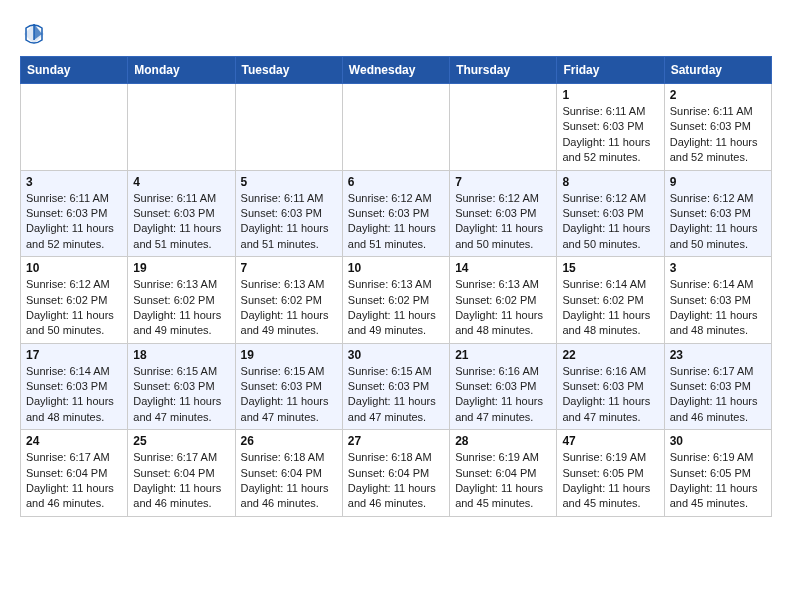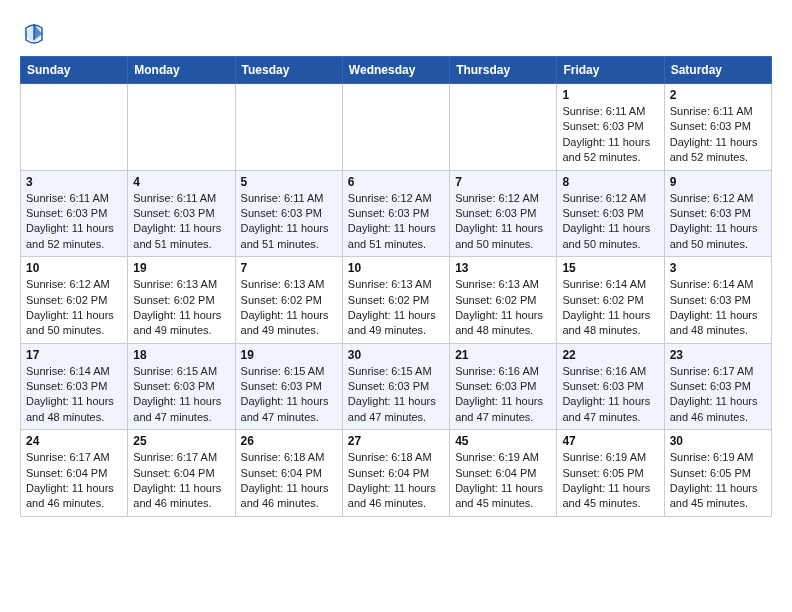--- a/index.html
+++ b/index.html
@@ -230,21 +230,21 @@
 and 49 minutes.</div>
           </td>
           <td>
             <span class="day-num">10</span>
             <div class="day-info" style="white-space: pre-line;">Sunrise: 6:13 AM
 Sunset: 6:02 PM
 Daylight: 11 hours
 and 49 minutes.</div>
           </td>
           <td>
-            <span class="day-num">13</span>
+            <span class="day-num">14</span>
             <div class="day-info" style="white-space: pre-line;">Sunrise: 6:13 AM
 Sunset: 6:02 PM
 Daylight: 11 hours
 and 48 minutes.</div>
           </td>
           <td>
             <span class="day-num">15</span>
             <div class="day-info" style="white-space: pre-line;">Sunrise: 6:14 AM
 Sunset: 6:02 PM
 Daylight: 11 hours
@@ -332,21 +332,21 @@
 and 46 minutes.</div>
           </td>
           <td>
             <span class="day-num">27</span>
             <div class="day-info" style="white-space: pre-line;">Sunrise: 6:18 AM
 Sunset: 6:04 PM
 Daylight: 11 hours
 and 46 minutes.</div>
           </td>
           <td>
-            <span class="day-num">45</span>
+            <span class="day-num">28</span>
             <div class="day-info" style="white-space: pre-line;">Sunrise: 6:19 AM
 Sunset: 6:04 PM
 Daylight: 11 hours
 and 45 minutes.</div>
           </td>
           <td>
             <span class="day-num">47</span>
             <div class="day-info" style="white-space: pre-line;">Sunrise: 6:19 AM
 Sunset: 6:05 PM
 Daylight: 11 hours

